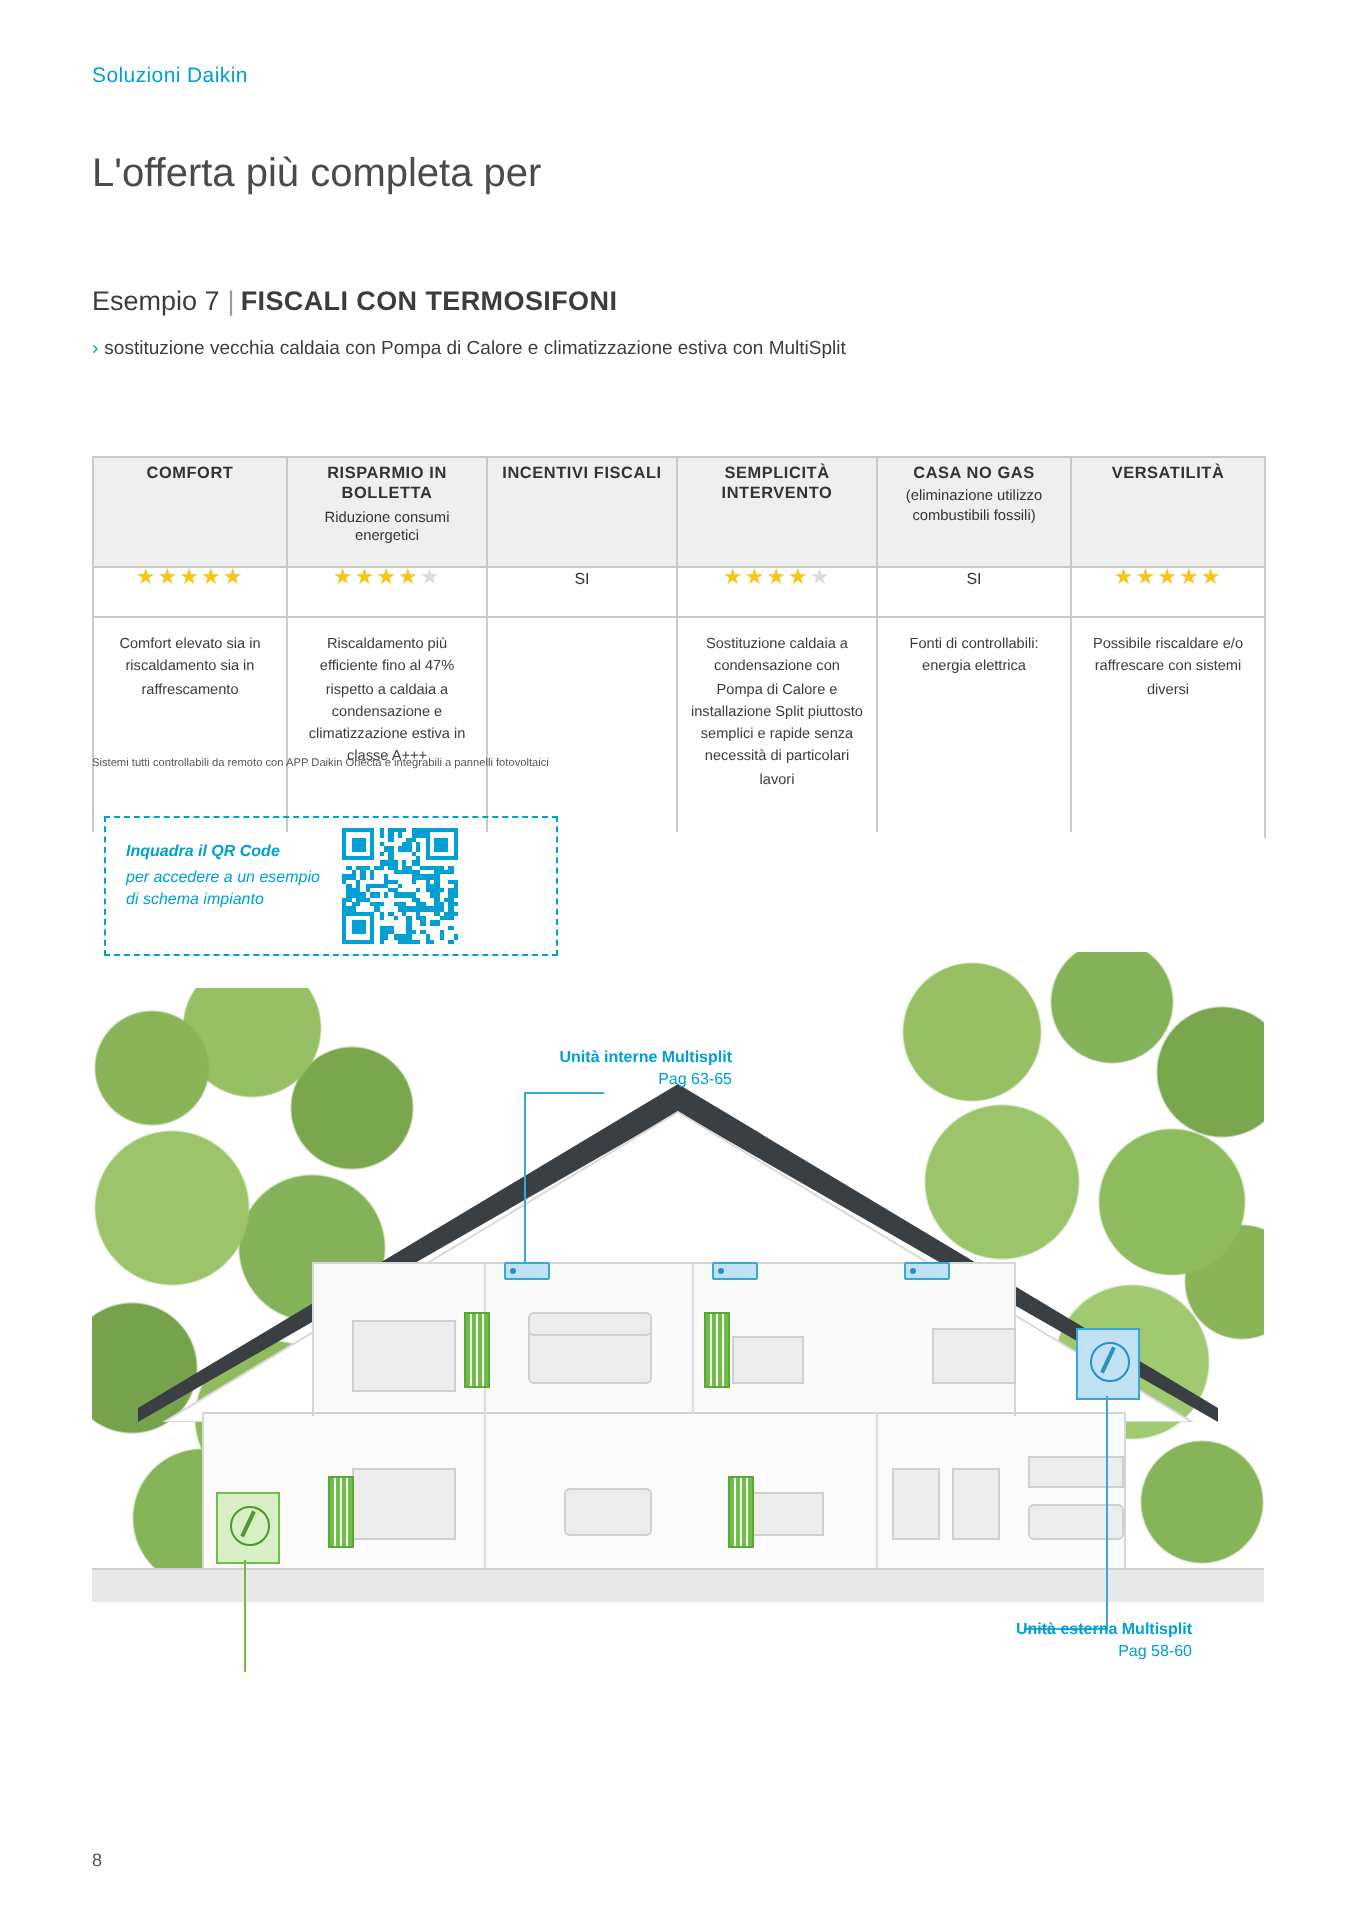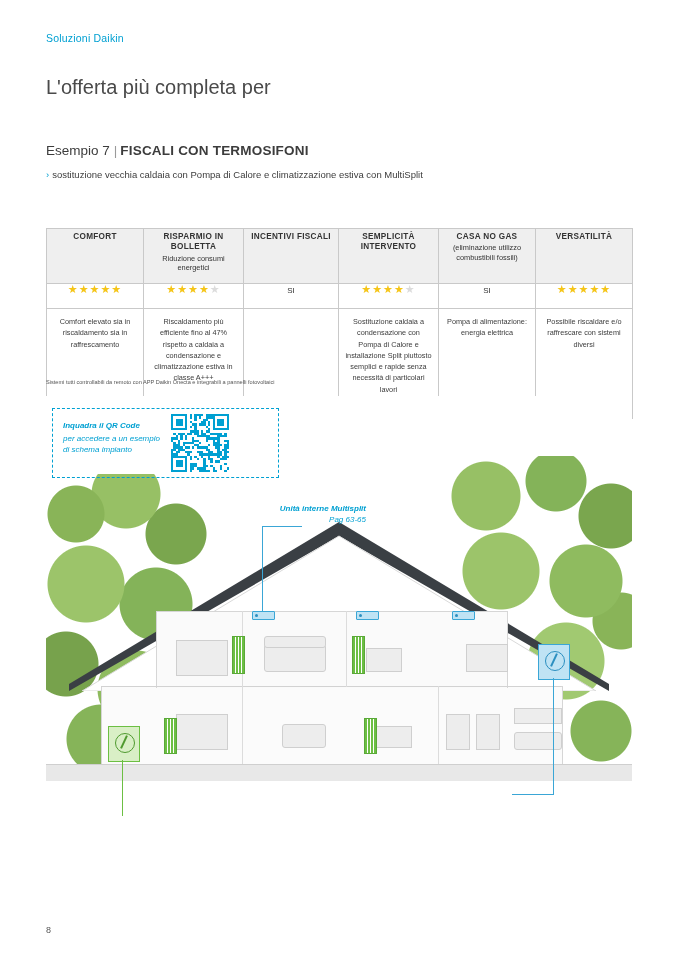--- a/index.html
+++ b/index.html
@@ -166,25 +166,24 @@
     top: 5px;
     width: 58px;
     height: 58px;
   }
   .qr-code .cell { position: absolute; background: #00a0d2; }
 
   
   .illu {
     position: absolute;
     left: 46px;
-    top: 396px;
+    top: 416px;
     width: 586px;
     height: 420px;
     overflow: hidden;
-    font-style: italic;
   }
   .sky {
     position: absolute;
     left: 0; top: 0;
     width: 586px; height: 400px;
     background: #ffffff;
   }
   .trees-left {
     position: absolute;
     left: 0; top: 78px;
@@ -419,21 +418,21 @@
       </td>
       <td class="stars">
         <span class="rating"><span class="on">★</span><span class="on">★</span><span class="on">★</span><span class="on">★</span><span class="on">★</span></span>
       </td>
     </tr>
     <tr>
       <td class="body-cell">Comfort elevato sia in riscaldamento sia in raffrescamento</td>
       <td class="body-cell">Riscaldamento più efficiente fino al 47% rispetto a caldaia a condensazione e climatizzazione estiva in classe A+++</td>
       <td class="body-cell"></td>
       <td class="body-cell">Sostituzione caldaia a condensazione con Pompa di Calore e installazione Split piuttosto semplici e rapide senza necessità di particolari lavori</td>
-      <td class="body-cell">Pompa di alimentazione: energia elettrica</td>
+      <td class="body-cell">Fonti di controllabili: energia elettrica</td>
       <td class="body-cell">Possibile riscaldare e/o raffrescare con sistemi diversi</td>
     </tr>
   </tbody>
     </table>
 
   <div class="note">Sistemi tutti controllabili da remoto con APP Daikin Onecta e integrabili a pannelli fotovoltaici</div>
 
   <div class="illu">
     <div class="sky"></div>
     <div class="trees-left"></div>
@@ -486,20 +485,24 @@
 
     <div class="lead" style="left:216px;top:130px;width:1px;height:86px;"></div>
     <div class="lead" style="left:216px;top:130px;width:40px;height:1px;"></div>
     <div class="lead" style="left:507px;top:282px;width:1px;height:116px;"></div>
     <div class="lead" style="left:466px;top:398px;width:42px;height:1px;"></div>
     <div class="lead-green" style="left:76px;top:364px;width:1px;height:62px;"></div>
 
     <div class="lbl blue" style="left:200px;top:108px;text-align:right;width:120px;">
       <div class="t1">Unità interne Multisplit</div>
       <div class="t2">Pag 63-65</div>
+    </div>
+    <div class="lbl blue" style="left:390px;top:394px;text-align:right;width:160px;">
+      <div class="t1">Unità esterna Multisplit</div>
+      <div class="t2">Pag 58-60</div>
     </div>
 
   </div>
 
   <div class="qr-box">
     <div class="qr-text">
       <span class="b">Inquadra il QR Code</span>
       <span>per accedere a un esempio</span><br>
       <span>di schema impianto</span>
     </div>

